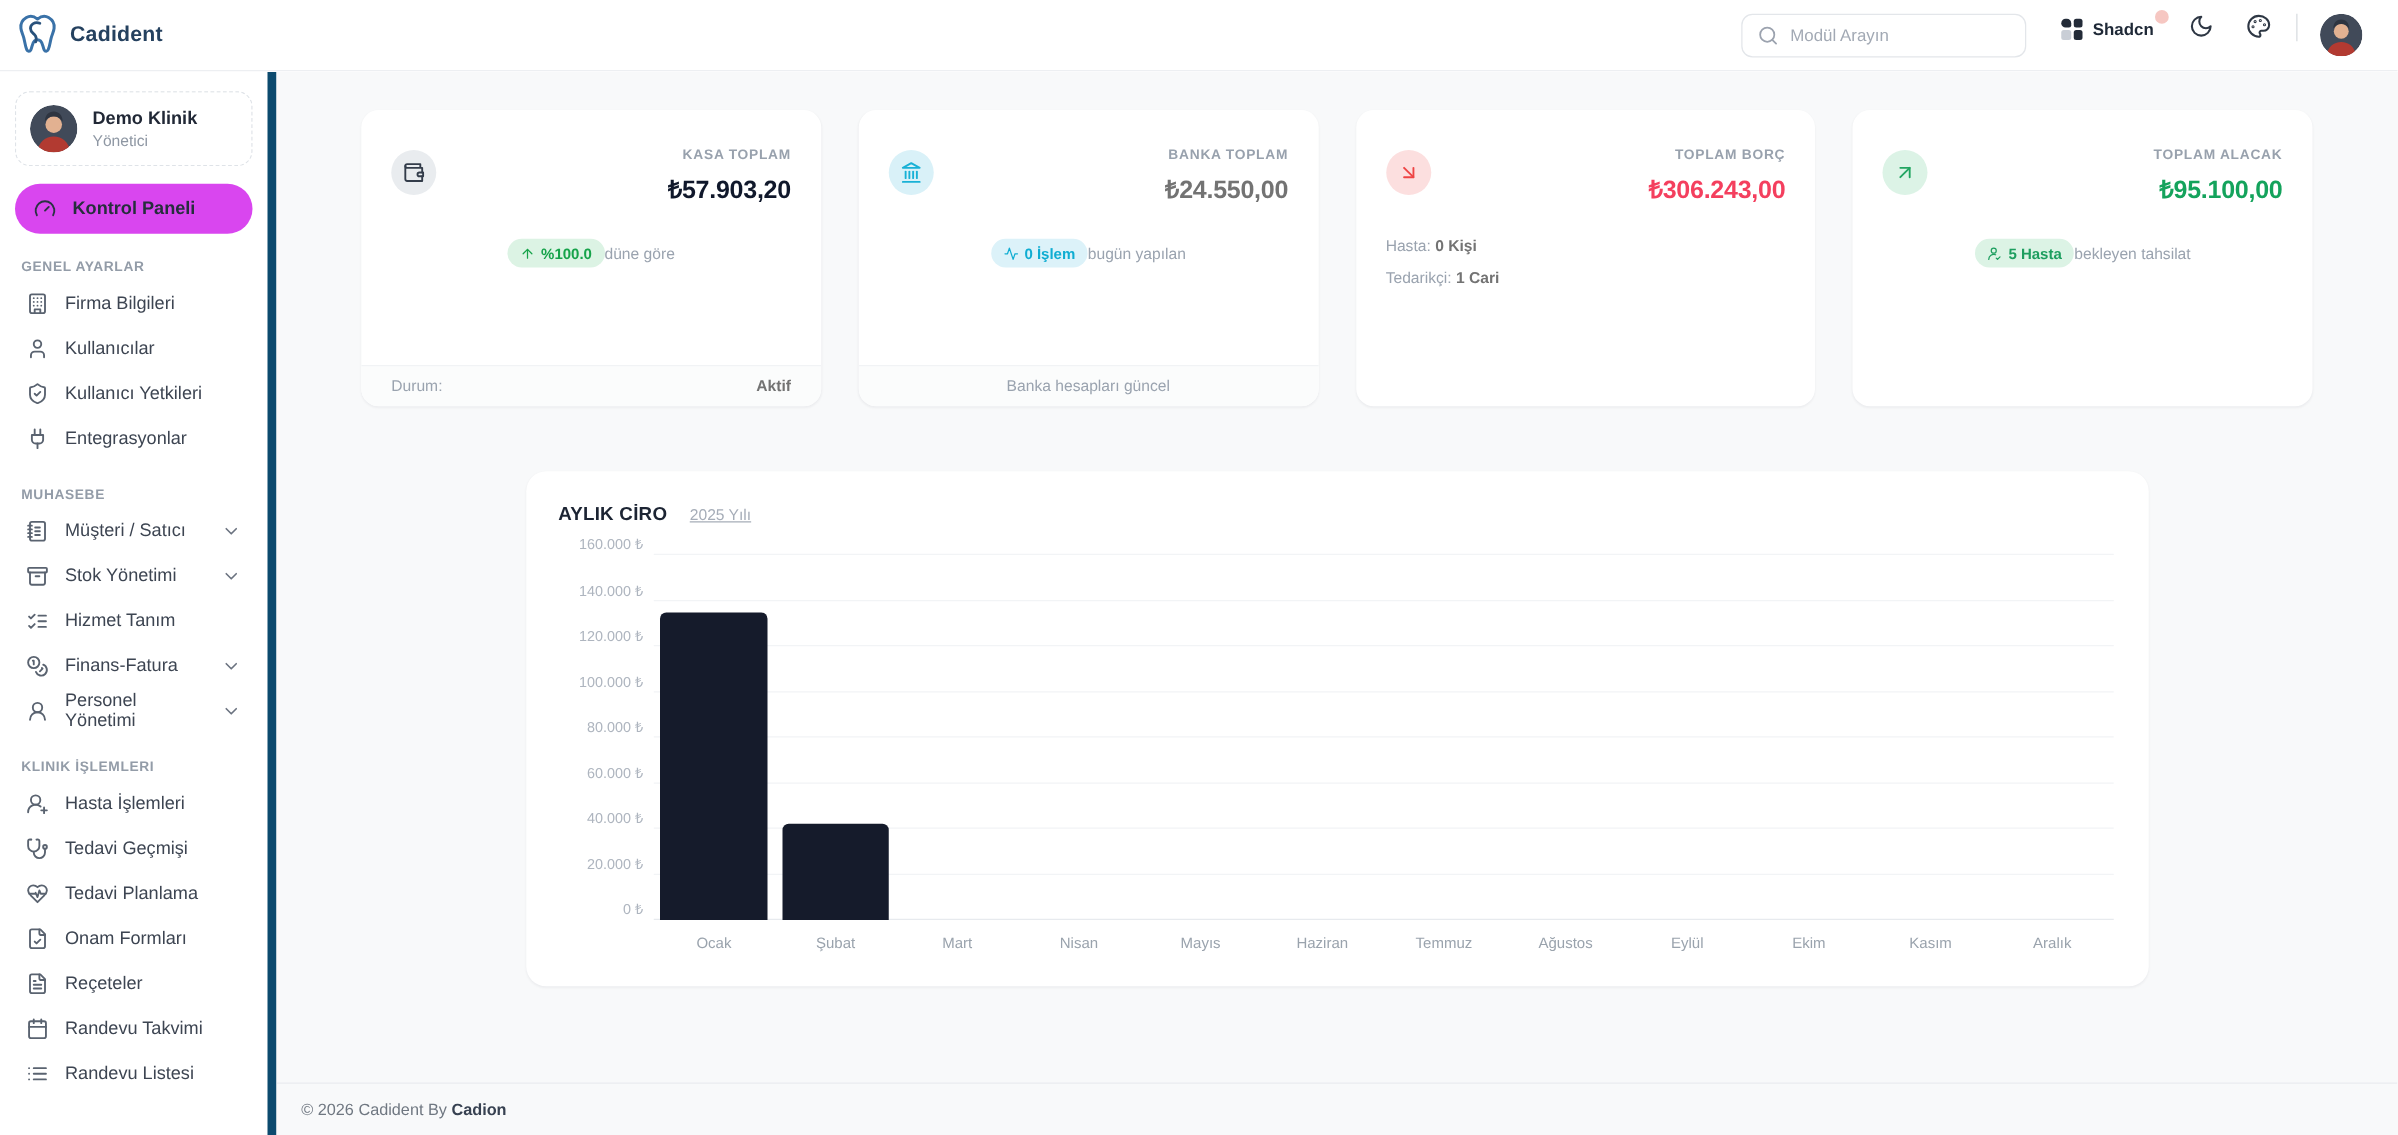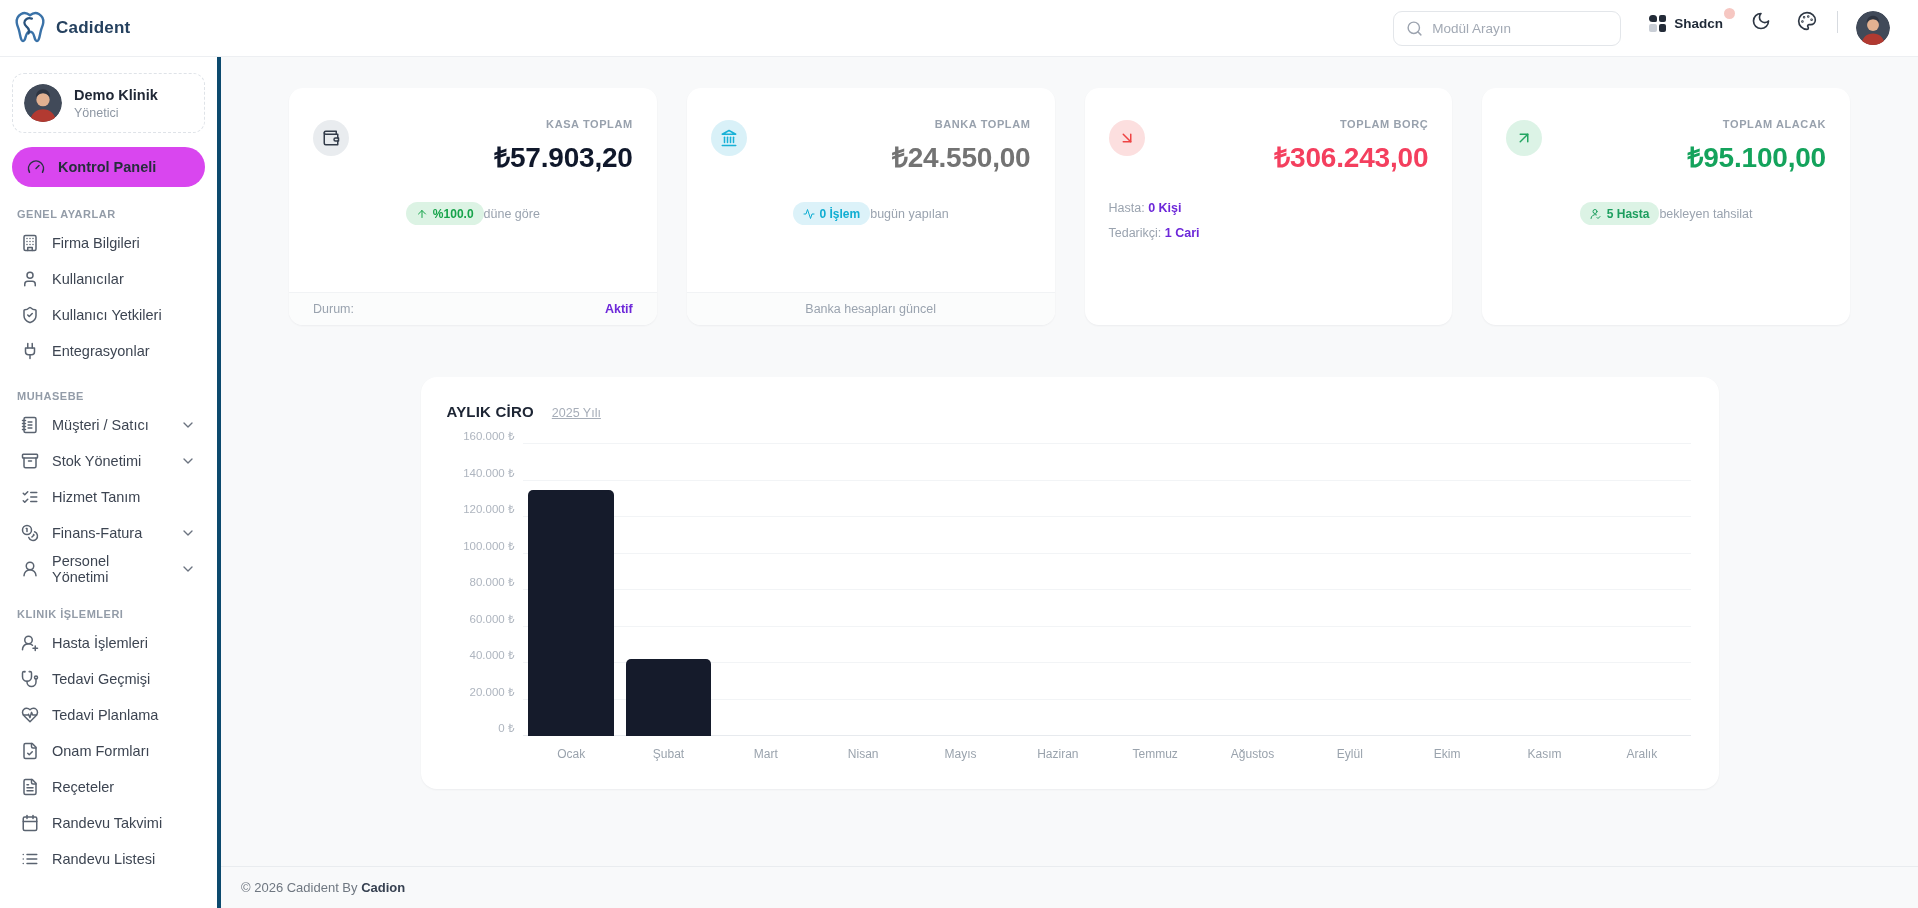--- a/index.html
+++ b/index.html
@@ -28,21 +28,21 @@
   .blocks span:nth-child(1) { border-radius:50% 50% 2px 50%; }
   .blocks span:nth-child(3) { background:#c9ced6; }
   .notif-dot { position:absolute; top:-3px; right:-10px; width:11px; height:11px;
     border-radius:50%; background:#f6c7c2; }
   .icon-btn { margin-left:26px; color:#2e3744; cursor:pointer; background:none; border:none; }
   .vdivider { width:1px; height:22px; background:#d7dbe0; margin:0 18px 0 20px; }
   .avatar { width:34px; height:34px; border-radius:50%; overflow:hidden; cursor:pointer; border:none; padding:0; background:none; }
 
   
   .sidebar { position:fixed; top:57px; left:0; bottom:0; width:221px; background:#fff;
-    border-right:4px solid #0c4a6e; padding:16px 12px 0; overflow:hidden; z-index:10; }
+    border-right:7px solid #0c4a6e; padding:16px 12px 0; overflow:hidden; z-index:10; }
   .user-card { border:1.5px dashed #dfe3e8; border-radius:12px; padding:10px 11px;
     display:flex; align-items:center; gap:12px; }
   .user-avatar { width:38px; height:38px; border-radius:50%; overflow:hidden; flex:none; }
   .user-name { font-size:14.5px; font-weight:700; color:#212836; }
   .user-role { font-size:12.5px; color:#8e97a3; margin-top:3px; }
   .nav-dashboard { margin-top:14px; height:40px; border-radius:20px; background:#d946ef;
     display:flex; align-items:center; gap:13px; padding:4px 15px; font-size:14.5px;
     font-weight:600; color:#262e3c; cursor:pointer; }
   .section-title { margin:21px 5px 5px; font-size:11px; font-weight:700; color:#939ca8;
     letter-spacing:.5px; text-transform:uppercase; }
@@ -56,29 +56,29 @@
     flex-direction:column; overflow:hidden; background:#f8f9fa; }
   .cards-row { display:flex; gap:30px; padding:31px 68px 0; }
   .card { flex:1; background:#fff; border-radius:14px; height:237px;
     box-shadow:0 1px 2px rgba(16,24,40,.05); display:flex; flex-direction:column; overflow:hidden; }
   .card-body { padding:22px 24px 0; flex:1; }
   .card-top { display:flex; justify-content:space-between; align-items:flex-start; }
   .icon-circle { width:36px; height:36px; border-radius:50%; display:flex;
     align-items:center; justify-content:center; margin-top:10px; }
   .card-head { text-align:right; }
   .card-label { font-size:11px; font-weight:700; color:#98a1ad; letter-spacing:.6px; margin-top:8px; }
-  .card-value { font-size:28px; font-weight:800; margin-top:7px; letter-spacing:-.2px; color:#10182b; }
+  .card-value { font-size:20px; font-weight:800; margin-top:7px; letter-spacing:-.2px; color:#10182b; }
   .badge-row { display:flex; align-items:center; margin-top:27px;justify-content:center; }
   .badge { display:inline-flex; align-items:center; gap:5px; height:23px; padding:0 10px;
     border-radius:12px; font-size:12px; font-weight:700; }
   .badge-note { font-size:12.5px; color:#9aa3af; }
   .stat-rows { margin-top:26px; font-size:12.5px; }
   .stat-rows .row { margin-bottom:11px; }
   .muted { color:#9aa3af; }
-  .strong { color:#6d28d9; font-weight:700; }
+  .strong { color:#737373; font-weight:700; }
   .card-footer { height:33px; border-top:1px solid #f1f3f5; background:#fbfcfc; display:flex;
     align-items:center; padding:0 24px; font-size:12.5px; flex:none; }
   .card-footer.split { justify-content:space-between; }
   .card-footer.center { justify-content:center; }
 
   
   .chart-card { width:1298px; margin:52px auto 0; background:#fff; border-radius:16px;
     box-shadow:0 1px 2px rgba(16,24,40,.05); padding:26px 20px 14px 24px; height:412px; flex:none; }
   .chart-header { display:flex; align-items:baseline; gap:18px; padding-left:2px; }
   .chart-title { font-size:15px; font-weight:800; color:#1c2433; letter-spacing:.2px; }

